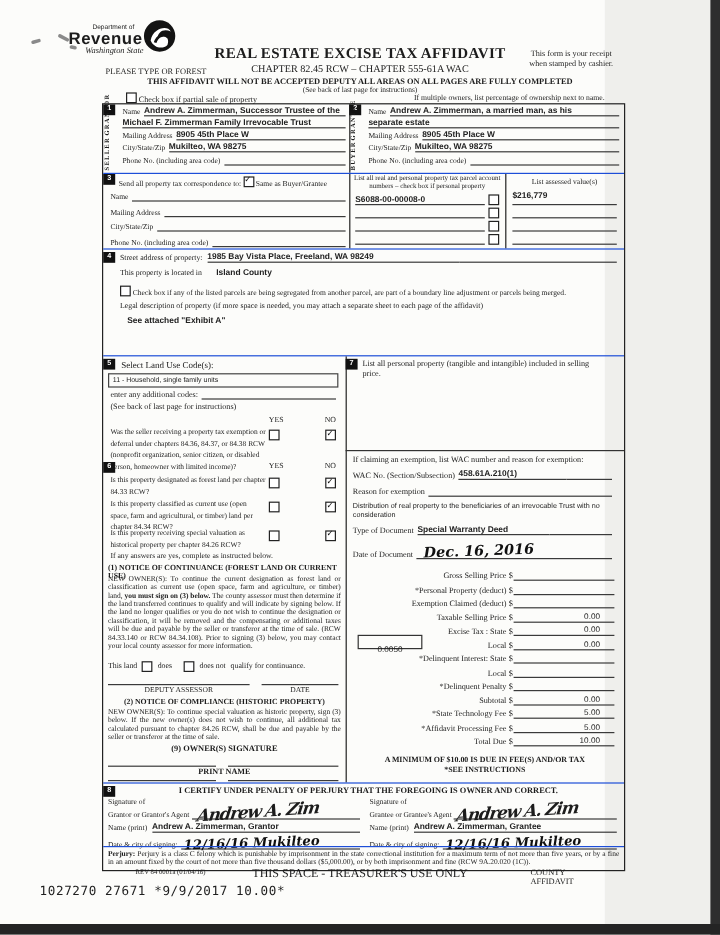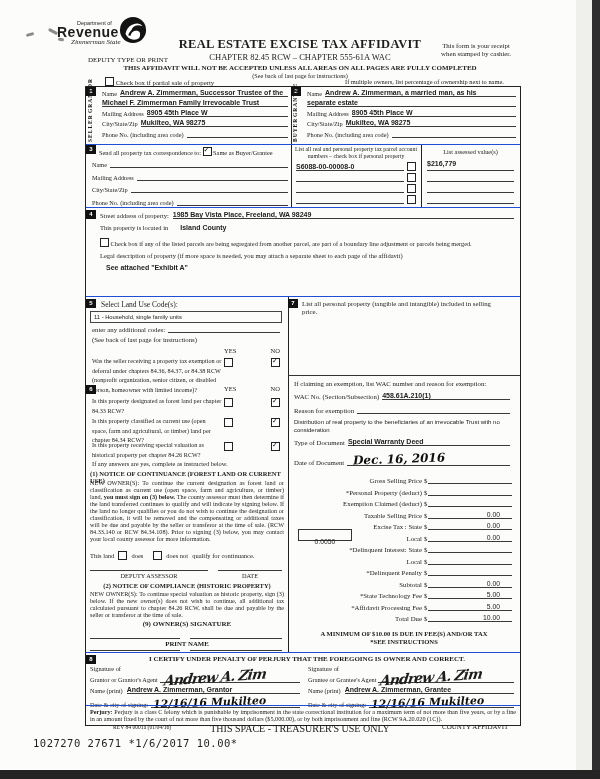--- a/index.html
+++ b/index.html
@@ -2,21 +2,21 @@
 <html><head>
 <meta charset="utf-8">
 <style>
   html,body{margin:0;padding:0;}
   body{width:600px;height:779px;background:#efefec;position:relative;overflow:hidden;
        font-family:"Liberation Serif",serif;color:#1c1c1c;}
   .r{position:absolute;}
   .san{font-family:"Liberation Sans",sans-serif;}
   .b{font-weight:bold;}
   .ctr{text-align:center;}
-  .page{position:absolute;left:0;top:0;width:576px;height:779px;background:#fcfcfa;}
+  .page{position:absolute;left:0;top:0;width:504px;height:779px;background:#fcfcfa;}
   .edge-right{position:absolute;top:0;left:592px;width:8px;height:779px;background:#2e2e2e;}
   .edge-bottom{position:absolute;left:0;top:770px;width:600px;height:9px;background:#242424;}
   .pencil{position:absolute;background:#8a8a8a;border-radius:2px;}
   .numbox{position:absolute;width:10px;height:9px;background:#111;color:#fff;
           font:bold 6px "Liberation Sans",sans-serif;text-align:center;line-height:9px;}
   .cb{display:inline-block;width:7px;height:7px;border:1px solid #222;background:#fff;
       vertical-align:-1px;position:relative;}
   .cb.checked::after{content:"\2713";position:absolute;top:-2px;left:0;
       font:bold 7px "DejaVu Sans",sans-serif;color:#111;}
   .ul{border-bottom:1px solid #3a3a3a;}
@@ -46,34 +46,34 @@
 
 <div class="page">
 
   <div class="pencil" style="left:26px;top:33px;width:8px;height:3px;transform:rotate(-15deg);"></div>
   <div class="pencil" style="left:48px;top:30px;width:10px;height:3px;transform:rotate(28deg);"></div>
   <div class="pencil" style="left:58px;top:38px;width:6px;height:3px;transform:rotate(10deg);"></div>
 
   <div class="r" style="left:57px;top:20px;width:120px;">
     <div class="san" style="font-size:5.5px;margin-left:20px;">Department of</div>
     <div class="san b" style="font-size:14px;letter-spacing:0.5px;line-height:12px;">Revenue</div>
-    <div style="font-style:italic;font-size:7px;margin-left:14px;">Zimmerman State</div>
+    <div style="font-style:italic;font-size:7px;margin-left:14px;">Washington State</div>
   </div>
   <svg class="r" style="left:119px;top:16px;" width="28" height="28" viewBox="0 0 30 30">
     <circle cx="15" cy="15" r="14" fill="#131313"></circle>
     <path d="M7 19 C9 8, 22 5, 25 11 C19 8, 13 11, 13 18 C17 13, 25 15, 22 23 C18 27, 10 26, 7 19 Z" fill="#fff"></path>
     <path d="M11 21 C13 14, 20 13, 22 16" stroke="#131313" stroke-width="2.4" fill="none"></path>
   </svg>
 
   <div class="r b ctr" style="left:150px;top:37px;width:300px;font-size:12.5px;letter-spacing:0.3px;">REAL ESTATE EXCISE TAX AFFIDAVIT</div>
   <div class="r ctr" style="left:150px;top:52px;width:300px;font-size:8.5px;">CHAPTER 82.45 RCW – CHAPTER 555-61A WAC</div>
-  <div class="r b ctr" style="left:90px;top:64px;width:420px;font-size:7px;">THIS AFFIDAVIT WILL NOT BE ACCEPTED UNLESS ALL AREAS ON ALL PAGES ARE FULLY COMPLETED</div>
+  <div class="r b ctr" style="left:90px;top:64px;width:420px;font-size:7px;">THIS AFFIDAVIT WILL NOT BE ACCEPTED DEPUTY ALL AREAS ON ALL PAGES ARE FULLY COMPLETED</div>
   <div class="r ctr" style="left:190px;top:72px;width:220px;font-size:6.2px;">(See back of last page for instructions)</div>
 
-  <div class="r" style="left:88px;top:56px;font-size:7px;">DEPUTY TYPE OR PRINT</div>
+  <div class="r" style="left:88px;top:56px;font-size:7px;">PLEASE TYPE OR FOREST</div>
   <div class="r" style="left:430px;top:42px;width:92px;text-align:center;font-size:6.8px;line-height:8px;">
     <div>This form is your receipt</div>
     <div>when stamped by cashier.</div>
   </div>
 
   <div class="r" style="left:105px;top:77px;font-size:6.8px;">
     <span class="cb"></span>
     <span>Check box if partial sale of property</span>
   </div>
   <div class="r" style="left:345px;top:78px;font-size:6.4px;">If multiple owners, list percentage of ownership next to name.</div>
@@ -437,17 +437,17 @@
     <div class="sec" style="height:19px;">
       <div class="r" style="left:4px;top:2px;right:4px;font-size:6.2px;line-height:7.2px;text-align:justify;">
         <span class="b">Perjury:</span><span> Perjury is a class C felony which is punishable by imprisonment in the state correctional institution for a maximum term of not more than five years, or by a fine in an amount fixed by the court of not more than five thousand dollars ($5,000.00), or by both imprisonment and fine (RCW 9A.20.020 (1C)).</span>
       </div>
     </div>
   </div>
 
   <div class="r" style="left:113px;top:724px;font-size:5.6px;">REV 84 0001a (01/04/16)</div>
   <div class="r ctr" style="left:190px;top:723px;width:220px;font-size:10px;">THIS SPACE - TREASURER'S USE ONLY</div>
   <div class="r" style="left:442px;top:723px;font-size:7px;">COUNTY AFFIDAVIT</div>
-  <div class="r" style="left:33px;top:737px;font-family:'DejaVu Sans Mono',monospace;font-size:10.5px;letter-spacing:0.5px;color:#1f1f1f;">1027270 27671 *1/6/2017 10.00*</div>
+  <div class="r" style="left:33px;top:737px;font-family:'DejaVu Sans Mono',monospace;font-size:10.5px;letter-spacing:0.5px;color:#1f1f1f;">1027270 27671 *9/9/2017 10.00*</div>
 
   <div class="edge-right"></div>
   <div class="edge-bottom"></div>
 </div>
 
 </body></html>

